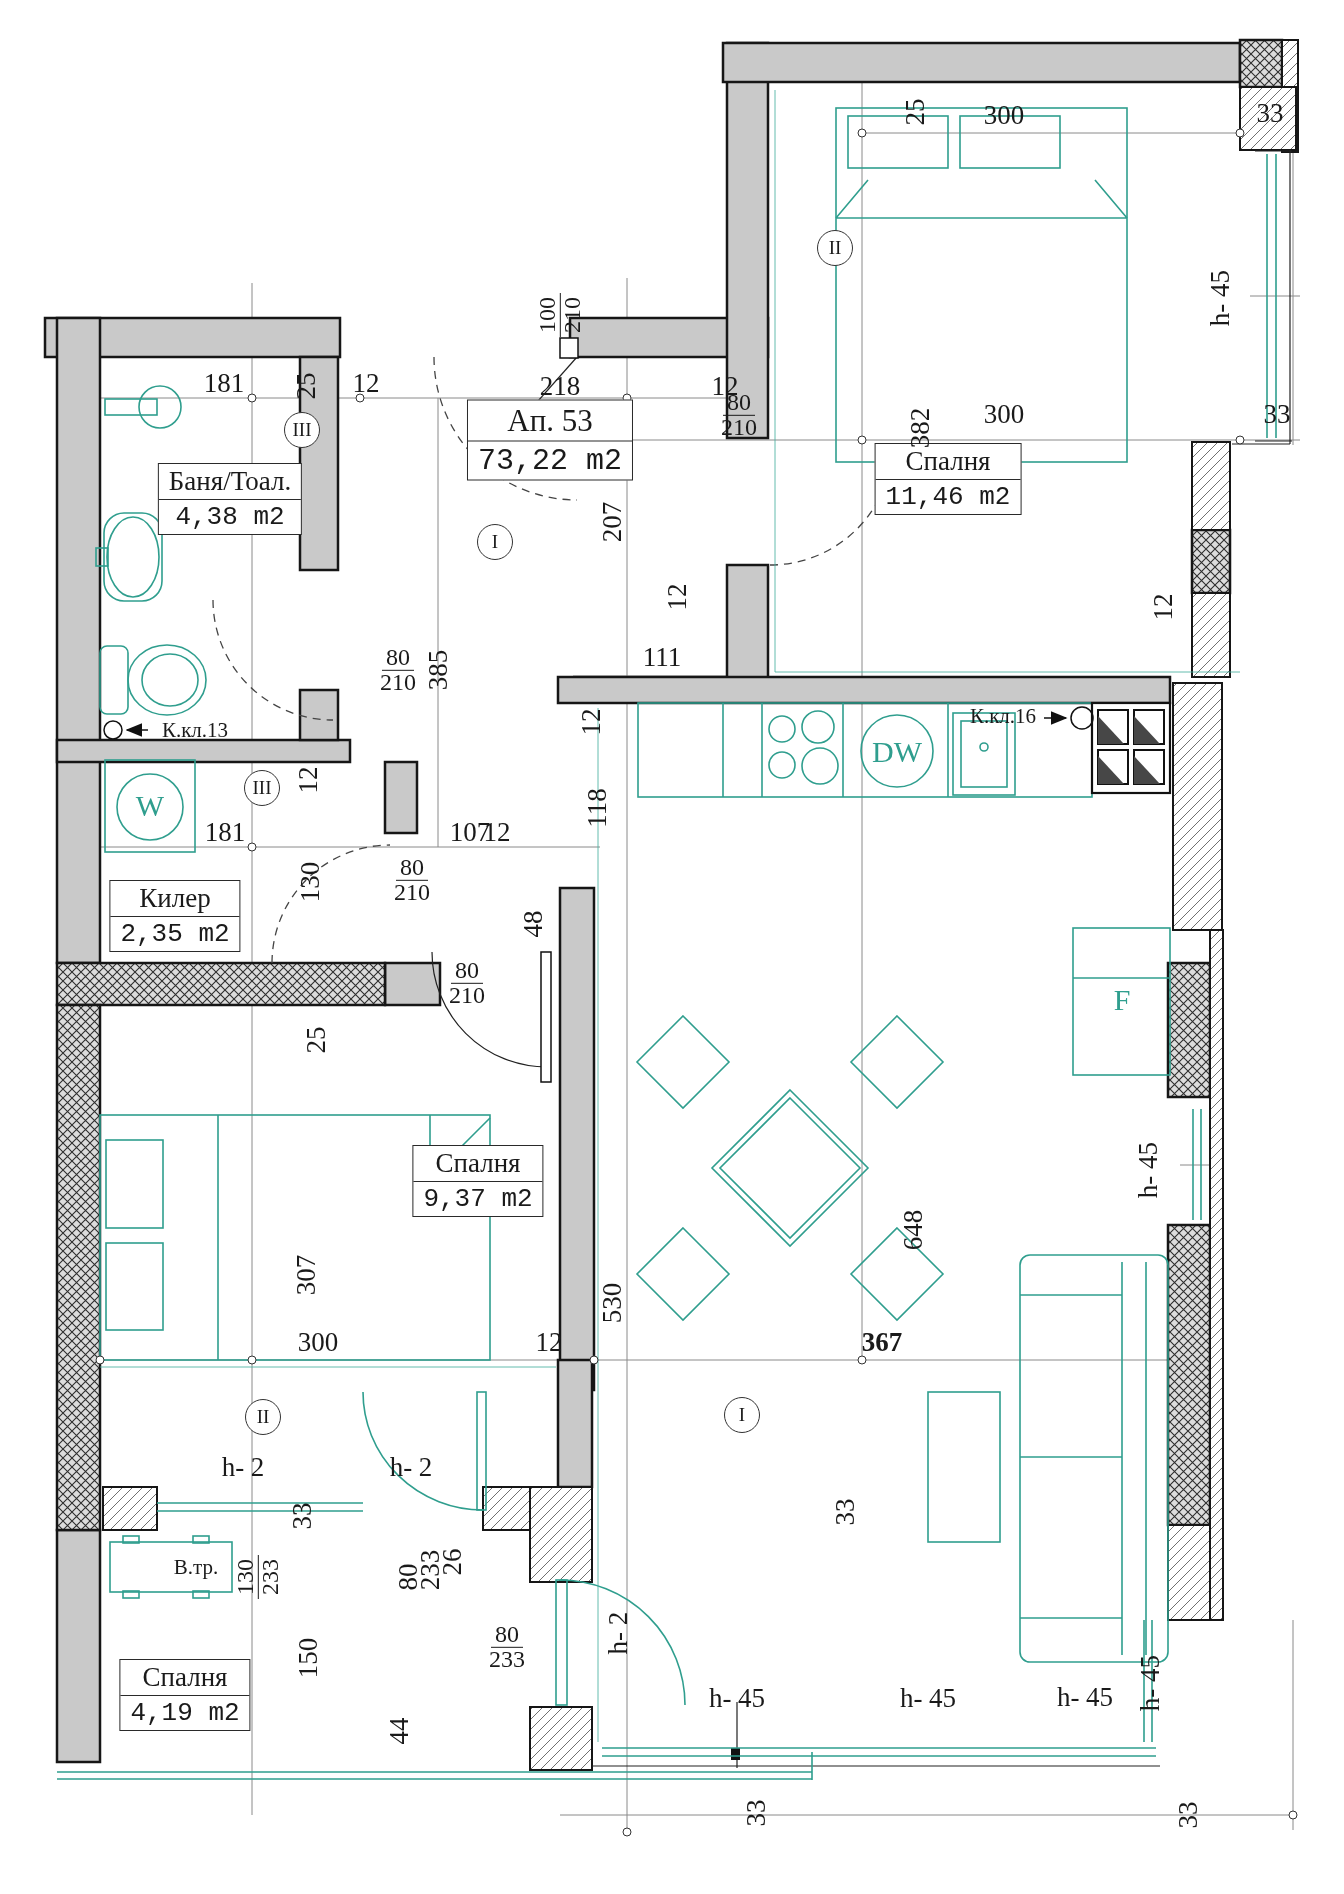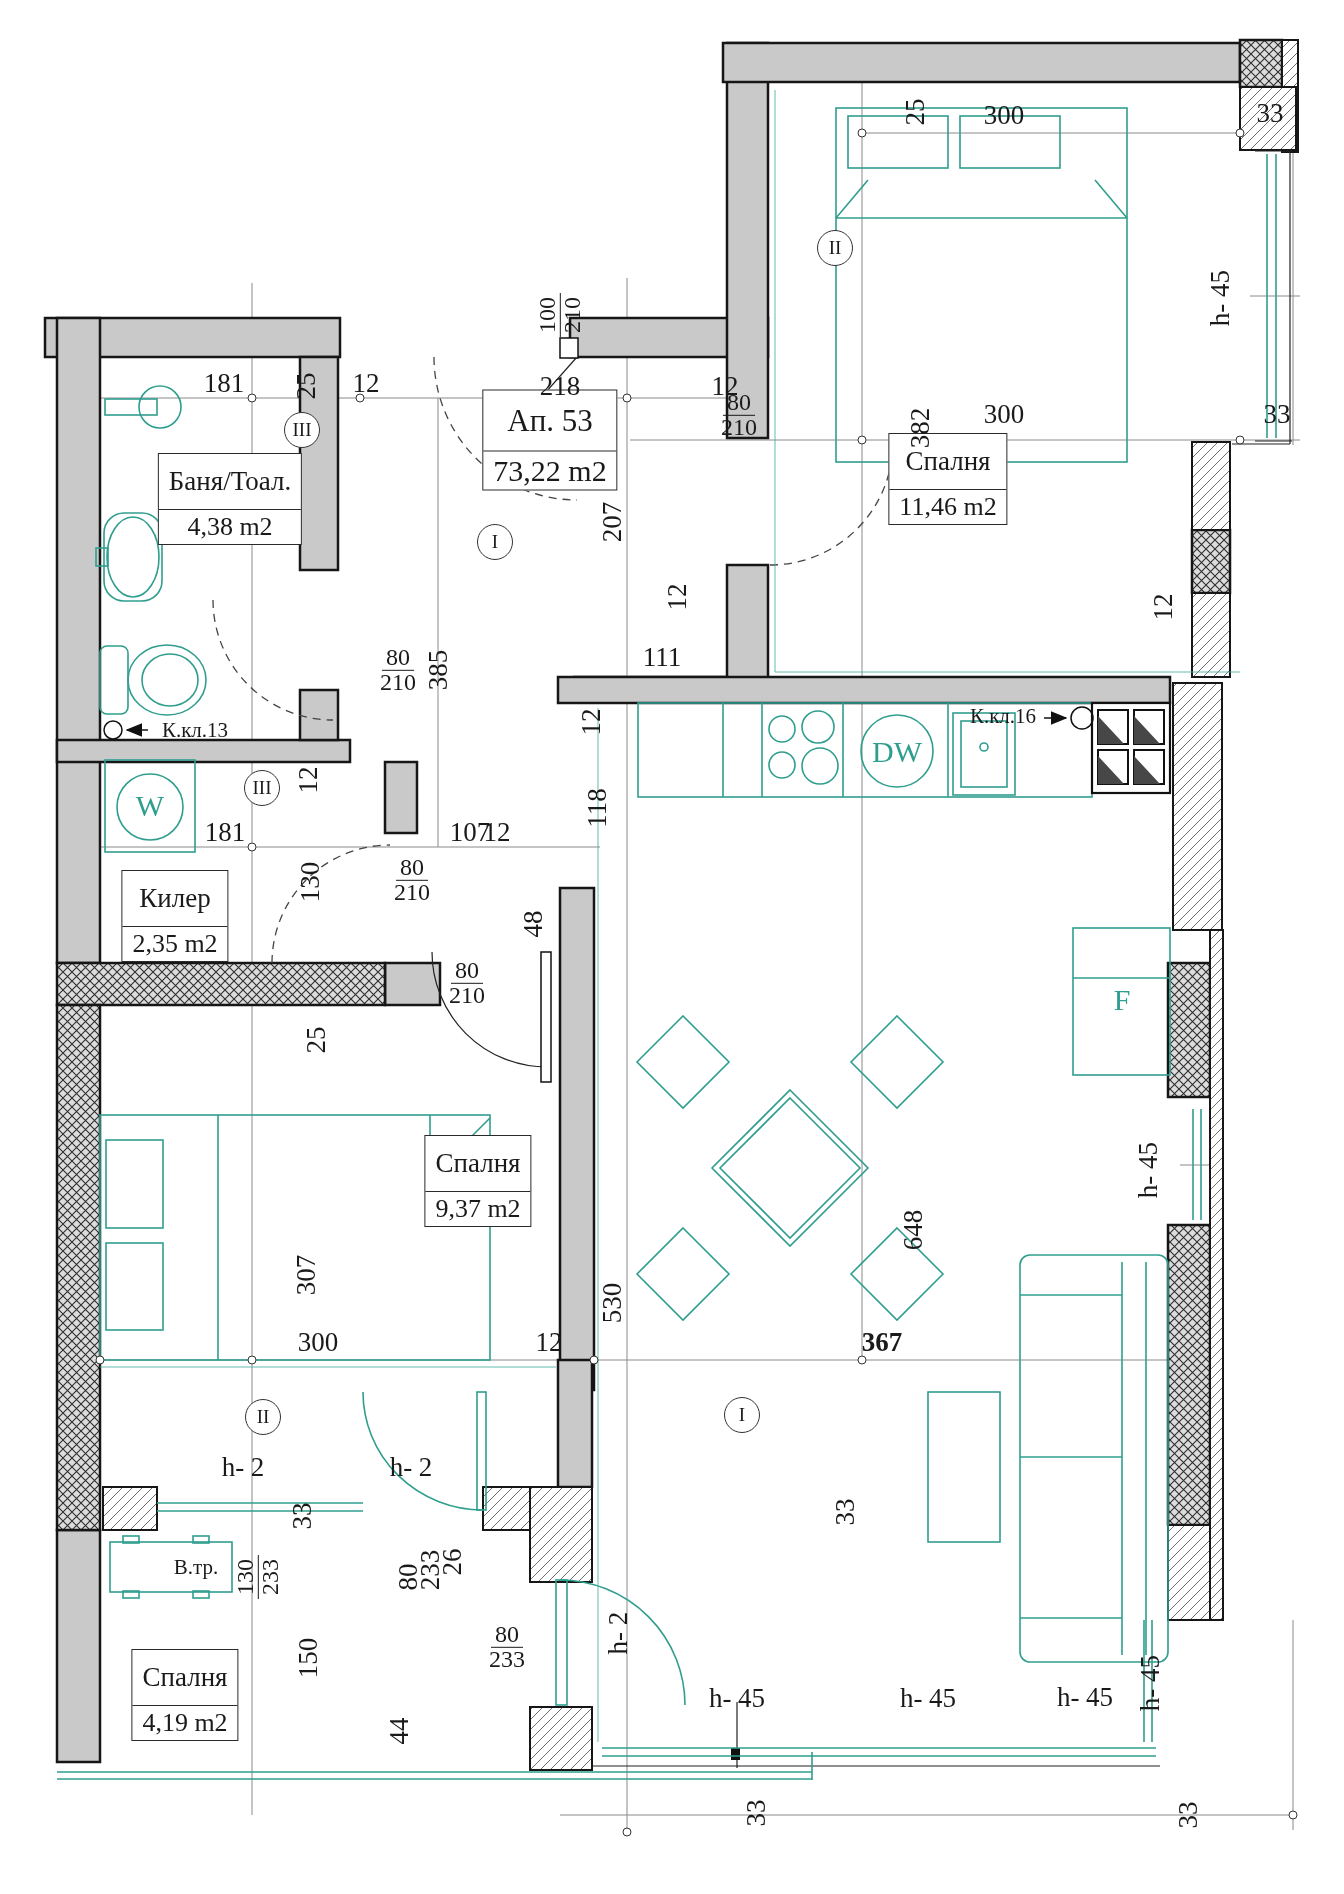--- a/index.html
+++ b/index.html
@@ -18,22 +18,22 @@
   .blk{stroke:#111;fill:#fff;}
   .dim{position:absolute;transform:translate(-50%,-50%);font-size:27px;white-space:nowrap;}
   .dim.rot{transform:translate(-50%,-50%) rotate(-90deg);}
   .frac{position:absolute;transform:translate(-50%,-50%);font-size:24px;text-align:center;line-height:1.05;}
   .frac.rot{transform:translate(-50%,-50%) rotate(-90deg);}
   .frac .top{border-bottom:1.5px solid #1a1a1a;padding:0 4px;}
   .axis{position:absolute;width:34px;height:34px;border:1.5px solid #333;border-radius:50%;
         background:#fff;transform:translate(-50%,-50%);display:flex;align-items:center;justify-content:center;
         font-size:19px;}
   .roombox{position:absolute;transform:translate(-50%,-50%);background:#fff;border:1.5px solid #2a2a2a;text-align:center;}
-  .roombox .rname{display:block;padding:12px 10px;border-bottom:1.5px solid #2a2a2a;font-size:27px;white-space:nowrap;text-align:center;}
-  .roombox .rarea{display:block;padding:2px 10px;font-size:26px;white-space:nowrap;}
+  .roombox .rname{display:block;padding:2px 10px;border-bottom:1.5px solid #2a2a2a;font-size:27px;white-space:nowrap;text-align:center;}
+  .roombox .rarea{display:block;padding:2px 10px;font-size:26px;white-space:nowrap;font-family:Liberation Mono, monospace;}
   #titlebox .rname{font-size:31px;}
   #titlebox .rarea{font-size:30px;}
   .lbl{position:absolute;transform:translate(-50%,-50%);font-size:21px;white-space:nowrap;}
   .teal-letter{position:absolute;transform:translate(-50%,-50%);color:#2f9e8e;font-size:30px;}
 </style>
 </head>
 <body>
 
 <div id="stage">
 

